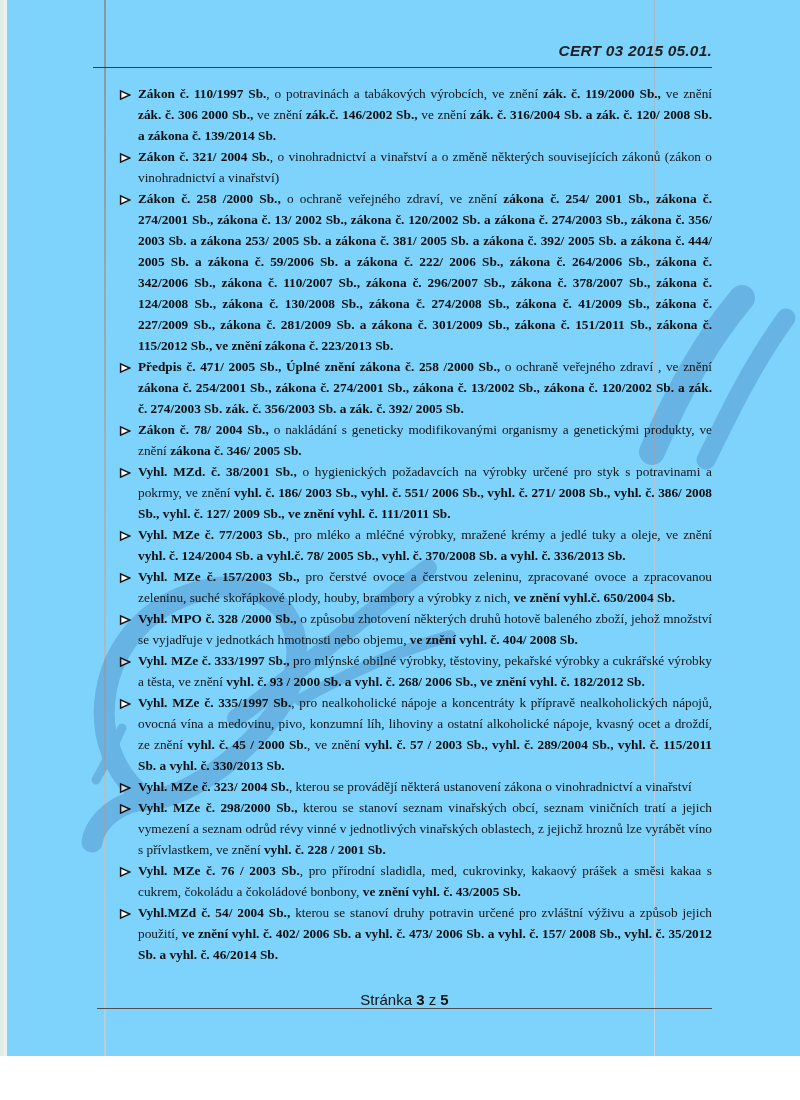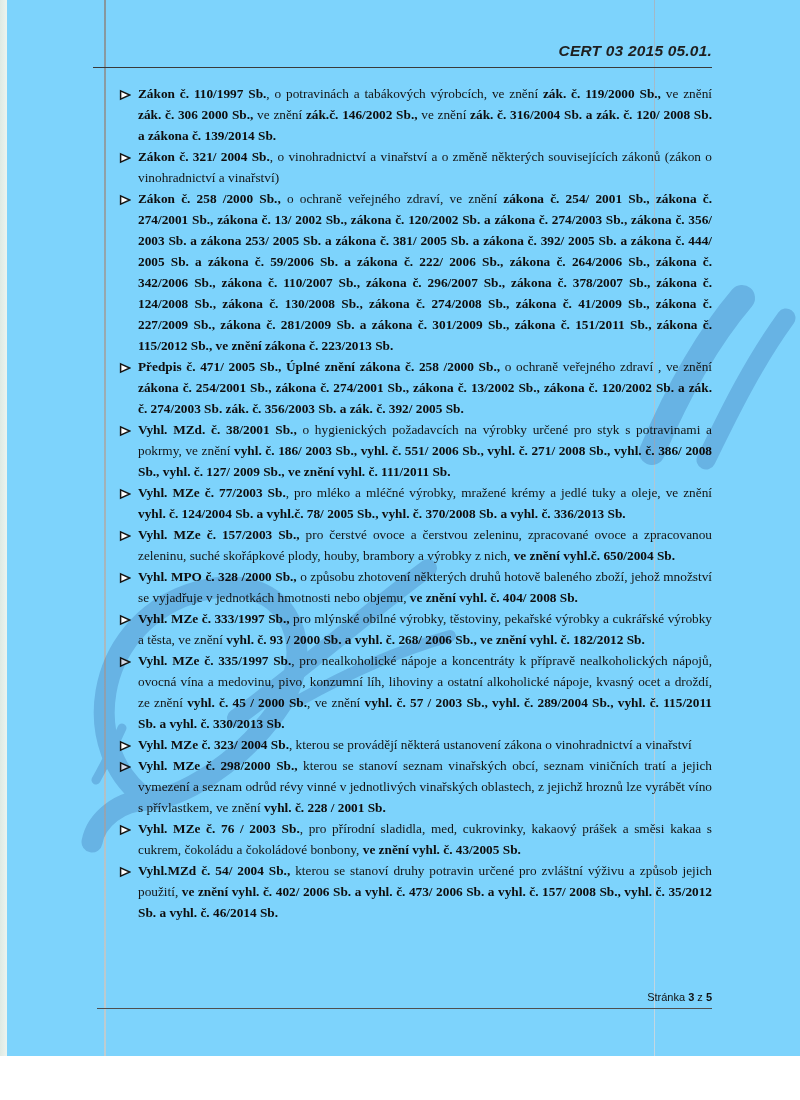--- a/index.html
+++ b/index.html
@@ -19,22 +19,22 @@
   .content{position:absolute;left:119px;top:83px;width:593px;
            font-size:13.3px;line-height:21px;color:#141414;text-align:justify;}
   ul.law-list{margin:0;padding:0;list-style:none;}
   li.law-item{position:relative;padding-left:19px;}
   li.law-item b{font-weight:bold;color:#0e0e0e;}
   .bullet{position:absolute;left:0;top:2.5px;width:12px;height:12px;}
   .watermark{position:absolute;left:0;top:0;width:800px;height:1100px;
              mix-blend-mode:multiply;pointer-events:none;z-index:5;}
   .footer-rule{position:absolute;left:97px;width:615px;top:1008px;height:0;
                border-top:1.4px solid #4f4f4f;}
-  .footer-text{position:absolute;left:97px;width:615px;top:991px;text-align:right;
-               font-family:"Liberation Sans",sans-serif;font-size:11px;color:#111;}
+  .footer-text{position:absolute;left:97px;width:615px;top:991px;text-align:center;
+               font-family:"Liberation Sans",sans-serif;font-size:15px;color:#111;}
   .footer-text span{white-space:pre;}
   .footer-text .fb{font-weight:bold;}
 </style>
 </head>
 <body>
 
 <div class="page">
 
   <div class="edge-strip"></div>
   <div class="scan-line-left"></div>
@@ -50,20 +50,23 @@
             </svg></span><span><b>Zákon č. 110/1997 Sb.</b><span>, o potravinách a tabákových výrobcích, ve znění </span><b>zák. č. 119/2000 Sb.,</b><span> ve znění </span><b>zák. č. 306 2000 Sb.,</b><span> ve znění </span><b>zák.č. 146/2002 Sb.,</b><span> ve znění </span><b>zák. č. 316/2004 Sb. a zák. č. 120/ 2008 Sb. a zákona č. 139/2014 Sb.</b></span></li>
         <li class="law-item"><span class="bullet"><svg viewBox="0 0 12 12" width="12" height="12">
               <path d="M1.6 1.9 L10.8 6 L1.6 10.1 Z" fill="#ffffff" stroke="#151515" stroke-width="1.5" stroke-linejoin="miter"></path>
             </svg></span><span><b>Zákon č. 321/ 2004 Sb.</b><span>, o vinohradnictví a vinařství a o změně některých souvisejících zákonů (zákon o vinohradnictví a vinařství)</span></span></li>
         <li class="law-item"><span class="bullet"><svg viewBox="0 0 12 12" width="12" height="12">
               <path d="M1.6 1.9 L10.8 6 L1.6 10.1 Z" fill="#ffffff" stroke="#151515" stroke-width="1.5" stroke-linejoin="miter"></path>
             </svg></span><span><b>Zákon č. 258 /2000 Sb.,</b><span> o ochraně veřejného zdraví, ve znění </span><b>zákona č. 254/ 2001 Sb., zákona č. 274/2001 Sb., zákona č. 13/ 2002 Sb., zákona č. 120/2002 Sb. a zákona č. 274/2003 Sb., zákona č. 356/ 2003 Sb. a zákona 253/ 2005 Sb. a zákona č. 381/ 2005 Sb. a zákona č. 392/ 2005 Sb. a zákona č. 444/ 2005 Sb. a zákona č. 59/2006 Sb. a zákona č. 222/ 2006 Sb., zákona č. 264/2006 Sb., zákona č. 342/2006 Sb., zákona č. 110/2007 Sb., zákona č. 296/2007 Sb., zákona č. 378/2007 Sb., zákona č. 124/2008 Sb., zákona č. 130/2008 Sb., zákona č. 274/2008 Sb., zákona č. 41/2009 Sb., zákona č. 227/2009 Sb., zákona č. 281/2009 Sb. a zákona č. 301/2009 Sb., zákona č. 151/2011 Sb., zákona č. 115/2012 Sb., ve znění zákona č. 223/2013 Sb.</b></span></li>
         <li class="law-item"><span class="bullet"><svg viewBox="0 0 12 12" width="12" height="12">
               <path d="M1.6 1.9 L10.8 6 L1.6 10.1 Z" fill="#ffffff" stroke="#151515" stroke-width="1.5" stroke-linejoin="miter"></path>
             </svg></span><span><b>Předpis č. 471/ 2005 Sb., Úplné znění zákona č. 258 /2000 Sb.,</b><span> o ochraně veřejného zdraví , ve znění </span><b>zákona č. 254/2001 Sb., zákona č. 274/2001 Sb., zákona č. 13/2002 Sb., zákona č. 120/2002 Sb. a zák. č. 274/2003 Sb. zák. č. 356/2003 Sb. a zák. č. 392/ 2005 Sb.</b></span></li>
+        <li class="law-item"><span class="bullet"><svg viewBox="0 0 12 12" width="12" height="12">
+              <path d="M1.6 1.9 L10.8 6 L1.6 10.1 Z" fill="#ffffff" stroke="#151515" stroke-width="1.5" stroke-linejoin="miter"></path>
+            </svg></span><span><b>Zákon č. 78/ 2004 Sb.,</b><span> o nakládání s geneticky modifikovanými organismy a genetickými produkty, ve znění </span><b>zákona č. 346/ 2005 Sb.</b></span></li>
         <li class="law-item"><span class="bullet"><svg viewBox="0 0 12 12" width="12" height="12">
               <path d="M1.6 1.9 L10.8 6 L1.6 10.1 Z" fill="#ffffff" stroke="#151515" stroke-width="1.5" stroke-linejoin="miter"></path>
             </svg></span><span><b>Vyhl. MZd. č. 38/2001 Sb.,</b><span> o hygienických požadavcích na výrobky určené pro styk s potravinami a pokrmy, ve znění </span><b>vyhl. č. 186/ 2003 Sb., vyhl. č. 551/ 2006 Sb., vyhl. č. 271/ 2008 Sb., vyhl. č. 386/ 2008 Sb., vyhl. č. 127/ 2009 Sb., ve znění vyhl. č. 111/2011 Sb.</b></span></li>
         <li class="law-item"><span class="bullet"><svg viewBox="0 0 12 12" width="12" height="12">
               <path d="M1.6 1.9 L10.8 6 L1.6 10.1 Z" fill="#ffffff" stroke="#151515" stroke-width="1.5" stroke-linejoin="miter"></path>
             </svg></span><span><b>Vyhl. MZe č. 77/2003 Sb.</b><span>, pro mléko a mléčné výrobky, mražené krémy a jedlé tuky a oleje, ve znění </span><b>vyhl. č. 124/2004 Sb. a vyhl.č. 78/ 2005 Sb., vyhl. č. 370/2008 Sb. a vyhl. č. 336/2013 Sb.</b></span></li>
         <li class="law-item"><span class="bullet"><svg viewBox="0 0 12 12" width="12" height="12">
               <path d="M1.6 1.9 L10.8 6 L1.6 10.1 Z" fill="#ffffff" stroke="#151515" stroke-width="1.5" stroke-linejoin="miter"></path>
             </svg></span><span><b>Vyhl. MZe č. 157/2003 Sb.,</b><span> pro čerstvé ovoce a čerstvou zeleninu, zpracované ovoce a zpracovanou zeleninu, suché skořápkové plody, houby, brambory a výrobky z nich, </span><b>ve znění vyhl.č. 650/2004 Sb.</b></span></li>
         <li class="law-item"><span class="bullet"><svg viewBox="0 0 12 12" width="12" height="12">

